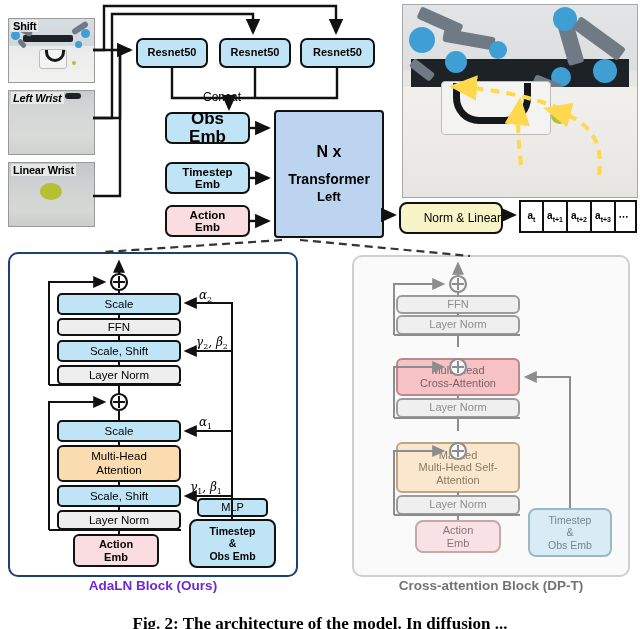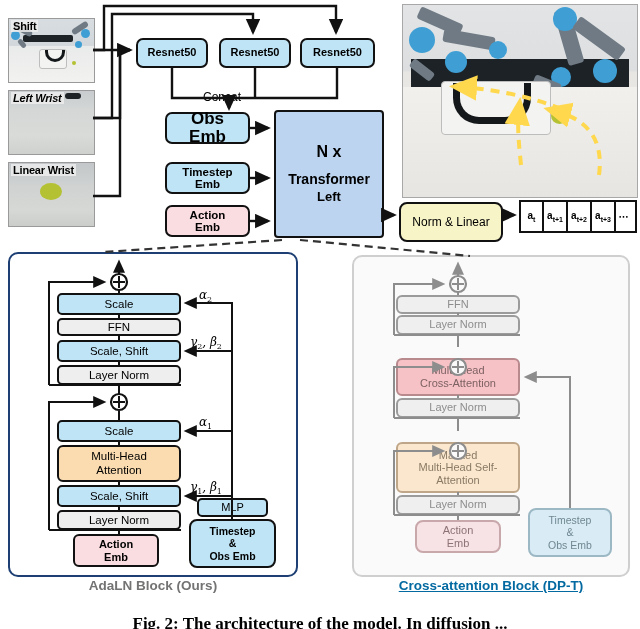--- a/index.html
+++ b/index.html
@@ -44,22 +44,22 @@
        align-items:center;justify-content:center;font-size:10px;font-weight:700;
        color:#000;background:#fff;}
   .tok:last-child{border-right:none;}
   .tok sub{font-size:7px;}
 
   
   .panel{position:absolute;box-sizing:border-box;border-radius:10px;background:#fff;}
   .panel-l{border:2px solid #1d3f73;}
   .panel-r{border:2px solid #cfcfcf;background:#fafafa;}
   .pcap{position:absolute;text-align:center;font-size:13.5px;font-weight:700;}
-  .pcap-l{color:#737373;}
-  .pcap-r{color:#0369a1;text-decoration:underline;}
+  .pcap-l{color:#6d28d9;}
+  .pcap-r{color:#737373;}
 
   
   .gbox{position:absolute;box-sizing:border-box;display:flex;align-items:center;
         justify-content:center;text-align:center;border:2px solid #9b9b9b;
         border-radius:6px;background:#efefef;color:#8d8d8d;font-size:11px;
         line-height:1.08;}
 
   .greek{position:absolute;font-family:"DejaVu Serif", serif;font-style:italic;
          font-size:12px;color:#000;}
   .greek sub{font-size:8px;font-style:normal;}
@@ -126,22 +126,22 @@
      <span>Emb</span>
   </div>
 
   <div class="box rnd" style="left:274px;top:110px;width:110px;height:128px;background:#bcd4f0;
               flex-direction:column;justify-content:center;gap:10px;border-radius:4px;">
      <span style="font-size:16px;">N x</span>
      <span style="font-size:14px;line-height:1.25;">Transformer</span>
      <span style="font-size:13px;margin-top:-8px;">Left</span>
   </div>
 
-  <div class="box" style="left:399px;top:202px;width:104px;height:40px;background:#f7f4c8;
-              font-size:12px;font-weight:400;border-radius:8px;">
+  <div class="box" style="left:399px;top:202px;width:104px;height:32px;background:#f7f4c8;
+              font-size:12px;font-weight:400;border-radius:8px;justify-content:flex-end;">
      <span>Norm &amp; Linear</span>
   </div>
 
   <div class="tokrow" style="left:519px;top:200px;width:114px;height:29px;">
      <div class="tok" style="width:23px;">
         <span>a<sub>t</sub></span>
       </div>
      <div class="tok" style="width:24px;">
         <span>a<sub>t+1</sub></span>
       </div>
@@ -244,21 +244,21 @@
     </div>
 
   <div class="box" style="left:189px;top:519px;width:87px;height:49px;font-size:10.5px;
               flex-direction:column;border-radius:8px;line-height:1.2;">
      <span>Timestep</span>
      <span>&amp;</span>
      <span>Obs Emb</span>
     </div>
 
   <div class="greek" style="left:199px;top:288px;">α<sub>2</sub></div>
-  <div class="greek" style="left:190px;top:335px;text-align:center;">γ<sub>2</sub>, β<sub>2</sub></div>
+  <div class="greek" style="left:196px;top:335px;text-align:center;">γ<sub>2</sub>, β<sub>2</sub></div>
   <div class="greek" style="left:199px;top:415px;">α<sub>1</sub></div>
   <div class="greek" style="left:190px;top:480px;">γ<sub>1</sub>, β<sub>1</sub></div>
 
   <div class="gbox" style="left:396px;top:295px;width:124px;height:19px;">
      <span>FFN</span>
     </div>
   <div class="gbox" style="left:396px;top:315px;width:124px;height:20px;">
      <span>Layer Norm</span>
     </div>
 

